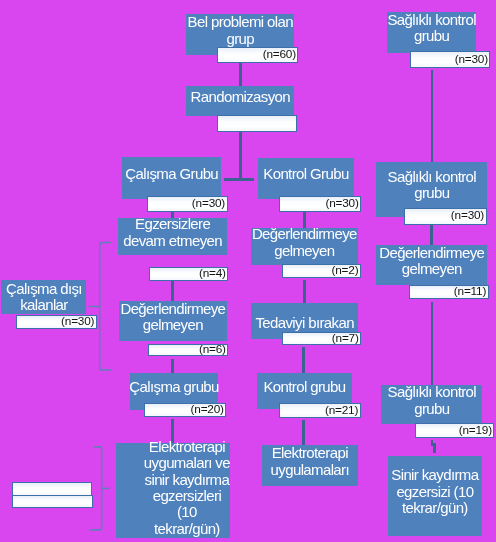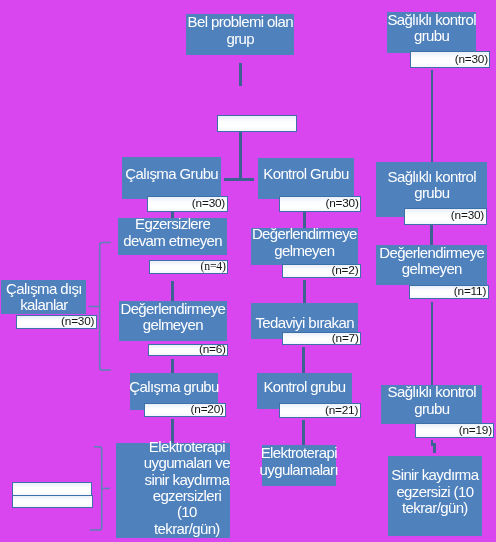--- a/index.html
+++ b/index.html
@@ -48,20 +48,26 @@
   </svg>
 
   <svg class="brk" style="left:88px;top:444px;width:24px;height:92px;" viewBox="0 0 24 92">
     <path d="M5.9 2.8 L11.1 2.8 Q13.7 2.8 13.7 5.4 L13.7 83.5 Q13.7 86.1 11.1 86.1 L1.8 86.1" fill="none" stroke="#5A82B5" stroke-width="1.5"></path>
     <path d="M13.6 44.4 L21.9 44.4" fill="none" stroke="#5A82B5" stroke-width="1.5"></path>
   </svg>
 
   <div class="node" style="left:186.3px;top:13.6px;width:108px;height:41.8px;">
       <span class="lbl" style="">Bel problemi olan grup</span>
     </div>
+  <div class="nbox" style="left:217.3px;top:47.4px;width:81.2px;height:15.8px;">
+      <span>(n=60)</span>
+    </div>
+  <div class="node" style="left:186.2px;top:86.2px;width:108.2px;height:29.4px;">
+      <span class="lbl" style="">Randomizasyon</span>
+    </div>
   <div class="nbox" style="left:216.5px;top:114.7px;width:80.6px;height:17px;">
       <span></span>
     </div>
   <div class="node" style="left:122.3px;top:157.1px;width:98.8px;height:42.1px;">
       <span class="lbl" style="">Çalışma Grubu</span>
     </div>
   <div class="nbox" style="left:146.8px;top:196.2px;width:80.9px;height:15.9px;">
       <span>(n=30)</span>
     </div>
   <div class="node" style="left:257.5px;top:157.6px;width:96.9px;height:41.1px;">
@@ -78,21 +84,21 @@
     </div>
   <div class="node" style="left:376.3px;top:162.1px;width:111px;height:54.5px;">
       <span class="lbl" style="">Sağlıklı kontrol grubu</span>
     </div>
   <div class="nbox" style="left:404.3px;top:207.7px;width:82.4px;height:17.1px;">
       <span>(n=30)</span>
     </div>
   <div class="node" style="left:118.2px;top:218px;width:108.9px;height:37.1px;">
       <span class="lbl" style="">Egzersizlere devam etmeyen</span>
     </div>
-  <div class="nbox" style="left:148.5px;top:260px;width:79.9px;height:14.1px;font-family:Liberation Serif, serif;">
+  <div class="nbox" style="left:148.5px;top:267px;width:79.9px;height:14.1px;">
       <span>(n=4)</span>
     </div>
   <div class="node" style="left:250.7px;top:227.6px;width:107.3px;height:37.6px;">
       <span class="lbl" style="">Değerlendirmeye gelmeyen</span>
     </div>
   <div class="nbox" style="left:282px;top:264px;width:79px;height:13.5px;">
       <span>(n=2)</span>
     </div>
   <div class="node" style="left:376.3px;top:244.8px;width:111px;height:40.5px;">
       <span class="lbl" style="">Değerlendirmeye gelmeyen</span>
@@ -132,21 +138,21 @@
     </div>
   <div class="node" style="left:381.4px;top:385.3px;width:100.9px;height:38.8px;">
       <span class="lbl" style="">Sağlıklı kontrol grubu</span>
     </div>
   <div class="nbox" style="left:415.2px;top:423.4px;width:79.3px;height:14.6px;text-align:center;">
       <span>(n=19)</span>
     </div>
   <div class="node" style="left:115.8px;top:442.9px;width:114.2px;height:95.6px;padding-bottom:5.6px;padding-left:28px;">
       <span class="lbl" style="max-width:108px;">Elektroterapi uygumaları ve sinir kaydırma egzersizleri (10 tekrar/gün)</span>
     </div>
-  <div class="node" style="left:261.8px;top:445.2px;width:74px;height:41.1px;">
+  <div class="node" style="left:261.8px;top:445.2px;width:96px;height:41.1px;">
       <span class="lbl" style="">Elektroterapi uygulamaları</span>
     </div>
   <div class="node" style="left:387.7px;top:455.5px;width:94.4px;height:80.6px;">
       <span class="lbl" style="">Sinir kaydırma egzersizi (10 tekrar/gün)</span>
     </div>
   <div class="nbox" style="left:12.4px;top:481.6px;width:79.9px;height:14.0px;"></div>
   <div class="nbox" style="left:11.5px;top:495.4px;width:81.5px;height:12.4px;"></div>
 
 </div>
 

